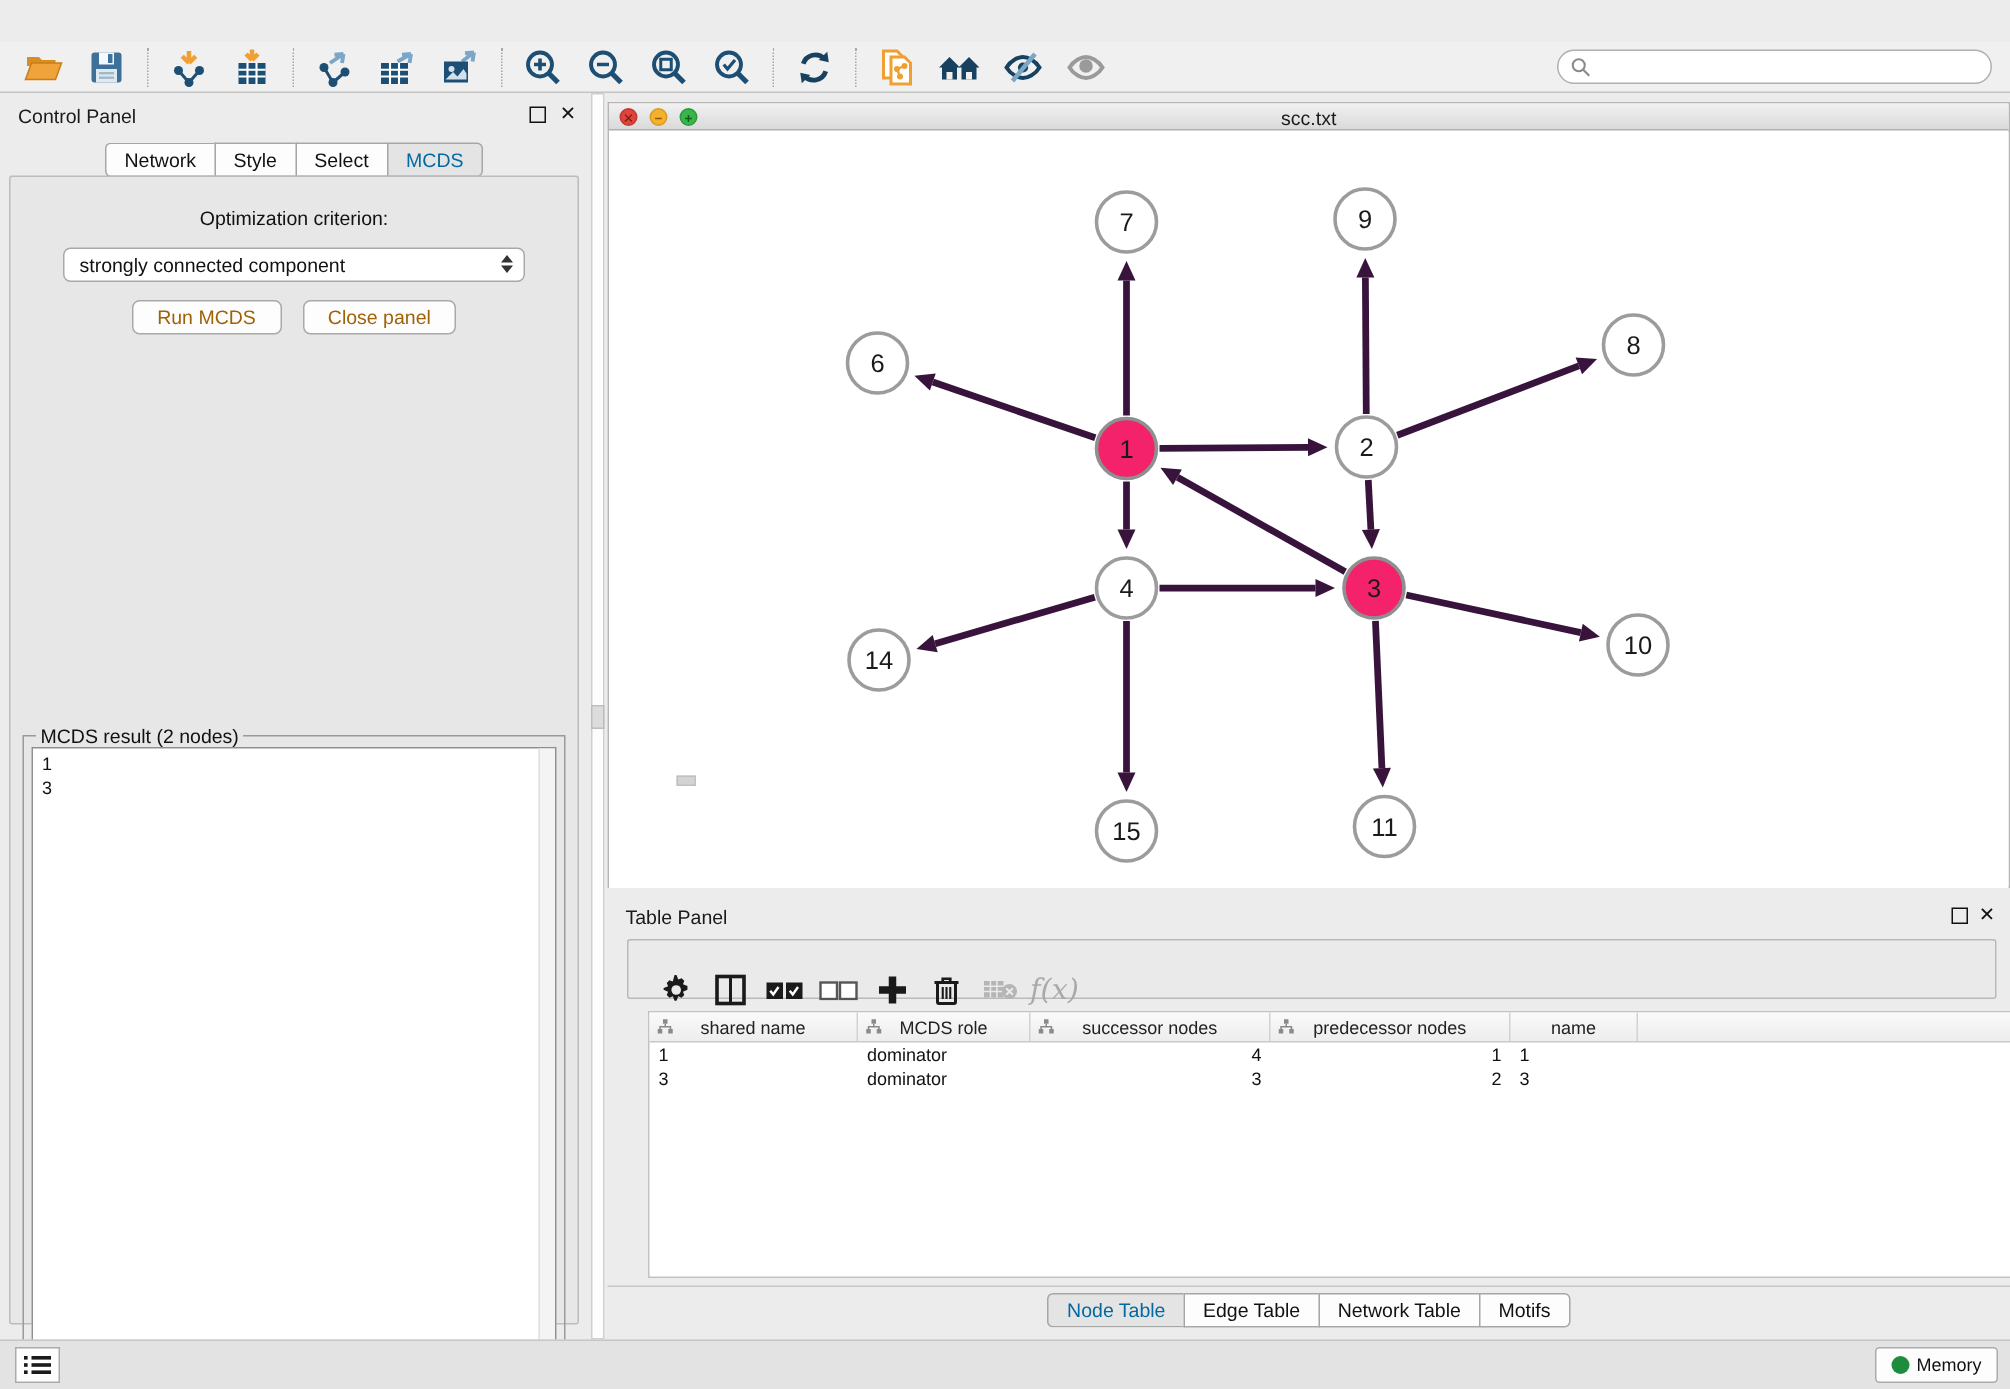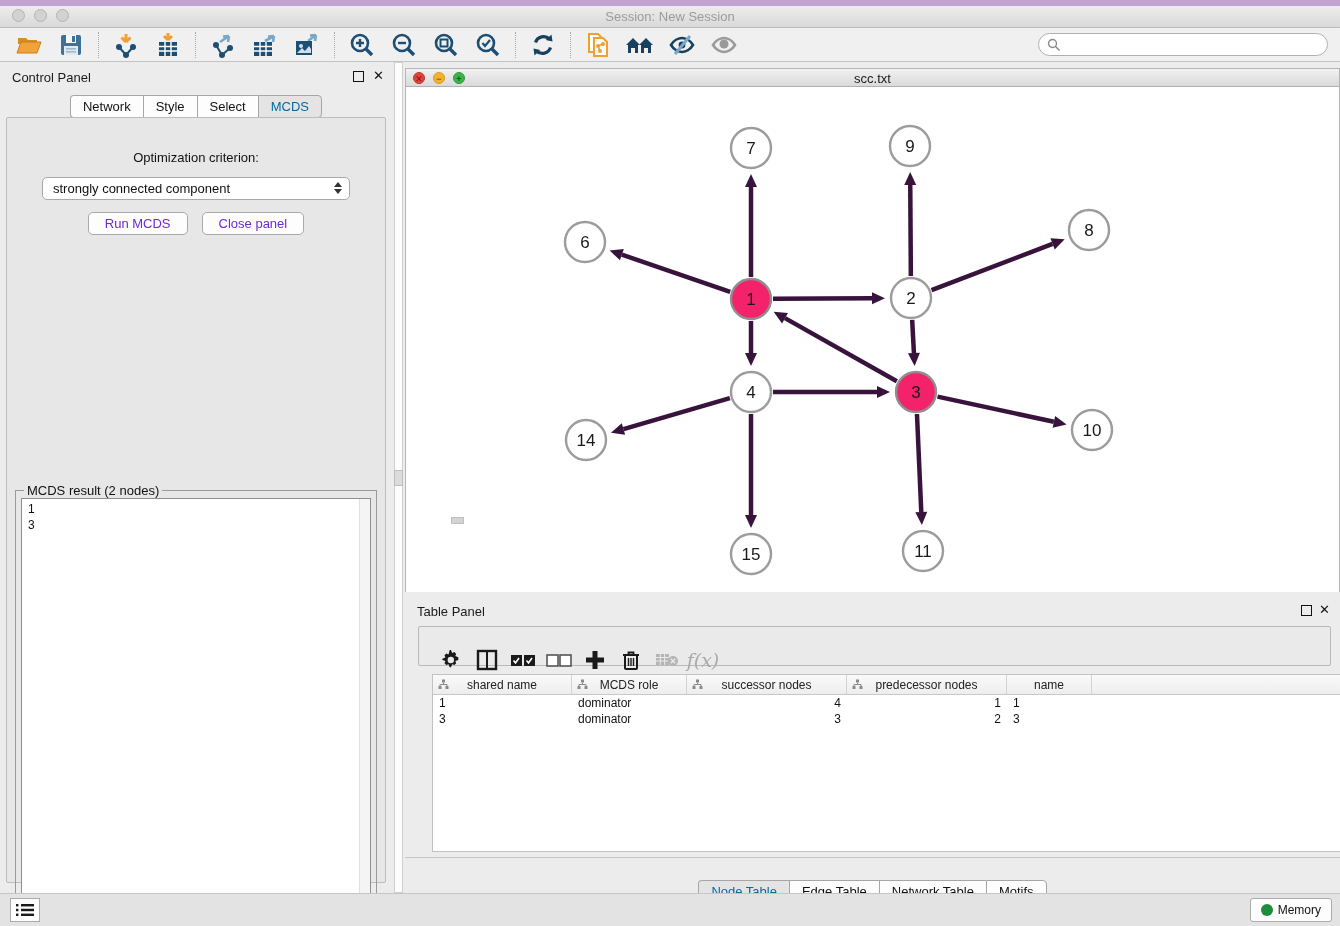--- a/index.html
+++ b/index.html
@@ -36,29 +36,29 @@
   .tab-row { display:flex; justify-content:center; }
   .tab { border:1px solid #a6a6a6; background:#fdfdfd; color:#111; font-size:13px;
     padding:3px 12px; border-right:none;text-align:center; }
   .tab:first-child { border-radius:4px 0 0 4px; }
   .tab:last-child { border-right:1px solid #a6a6a6; border-radius:0 4px 4px 0; }
   .tab.active { background:#e4e4e4; color:#0369a1; }
 
   #cp-tabs { position:absolute; left:0; right:0; top:33px; }
   #cp-body { position:absolute; left:6px; top:55px; width:380px; height:766px;
     background:#e7e7e7; border:1px solid #bcbcbc; border-radius:2px; }
-  #opt-label { margin-top:32px; text-align:center; font-size:13px; color:#111; }
+  #opt-label { margin-top:20px; text-align:center; font-size:13px; color:#111; }
   #opt-select { position:relative; margin:12px auto 0 auto; width:308px; height:23px; background:#fff;
     border:1px solid #a9a9a9; border-radius:5px; font-size:13px; color:#111; display:flex; align-items:center; padding-left:10px; }
   .stepper { position:absolute; right:7px; top:4px; display:flex; flex-direction:column; gap:2px; }
   .stepper .up { width:0; height:0; border-left:4px solid transparent; border-right:4px solid transparent; border-bottom:5px solid #333; }
   .stepper .dn { width:0; height:0; border-left:4px solid transparent; border-right:4px solid transparent; border-top:5px solid #333; }
   #cp-buttons { margin-top:12px; display:flex; justify-content:center; gap:14px; }
   .push-btn { background:#fdfdfd; border:1px solid #a9a9a9; border-radius:5px; font-size:13px;
-    color:#6d28d9; padding:3px 16px; height:23px; font-family:inherit; }
+    color:#a16207; padding:3px 16px; height:23px; font-family:inherit; }
 
   #mcds-fieldset { position:absolute; left:8px; top:372px; width:362px; height:488px;
     border:1px solid #9a9a9a; }
   #mcds-legend { position:absolute; left:8px; top:-8px; background:#e7e7e7; padding:0 3px; font-size:13px; color:#111; }
   #mcds-box { position:absolute; left:5px; top:7px; right:5px; bottom:5px; background:#fff; border:1px solid #8f8f8f; }
   #mcds-lines { position:absolute; left:6px; top:2px; font-size:12px; color:#111; line-height:16px; white-space:pre-line; }
   #mcds-scroll { position:absolute; right:0; top:0; bottom:0; width:11px; background:#f4f4f4; border-left:1px solid #e0e0e0; }
 
   
   #v-splitter { position:absolute; left:392px; top:62px; width:13px; height:831px; background:#ececec; }
@@ -88,45 +88,38 @@
   .fx { font-family:"DejaVu Serif","Liberation Serif",serif; font-style:italic; font-size:19px; color:#a9a9a9; }
 
   #tp-table { position:absolute; left:27px; top:78px; width:913px; height:178px; background:#fff; border:1px solid #c2c2c2; }
   #tp-header { display:flex; height:20px; background:linear-gradient(#fafafa,#ededed); border-bottom:1px solid #c9c9c9; }
   .th { position:relative; border-right:1px solid #d2d2d2; font-size:12px; color:#222;
     display:flex; align-items:center; justify-content:center; }
   .th .col-icon { position:absolute; left:5px; top:4px; }
   .tr { display:flex; height:16px; }
   .td { font-size:12px; color:#111; padding:0 6px; line-height:16px; overflow:hidden; }
   #tp-sep-line { position:absolute; left:0; top:261px; width:935px; border-top:1px solid #c6c6c6; }
-  #tp-tabs { position:absolute; left:0; right:0; top:284px;text-decoration:underline; }
+  #tp-tabs { position:absolute; left:0; right:0; top:266px; }
 
   
   #status-bar { position:absolute; left:0; top:893px; width:1340px; height:33px;
     background:#e3e3e3; border-top:1px solid #c6c6c6; }
   #list-btn { position:absolute; left:10px; top:4px; width:30px; height:24px; background:#fdfdfd;
     border:1px solid #ababab; display:flex; align-items:center; justify-content:center; }
   #memory-btn { position:absolute; right:8px; top:4px; height:24px; background:#fdfdfd;
     border:1px solid #ababab; border-radius:3px; display:flex; align-items:center; gap:5px; padding:0 10px; font-size:12px; color:#111; }
   #memory-dot { width:12px; height:12px; border-radius:50%; background:#1d8c3c; }
 
   svg { display:block; }
 </style>
 </head>
 <body>
 
 <div id="app">
 
-  <div id="titlebar">
-    <div id="purple-strip"></div>
-    <div class="tl-dot" style="left:12px"></div>
-    <div class="tl-dot" style="left:34px"></div>
-    <div class="tl-dot" style="left:56px"></div>
-    <div id="win-title">Session: New Session</div>
-  </div>
 
   <div id="main-toolbar">
     <div class="tb-btn">
       <svg width="26" height="24" viewBox="0 0 26 24">
         <path d="M2 5h8l2 2h9v4H2z" fill="#d98c1f"></path>
         <path d="M5 9h20l-4 11H1z" fill="#f0a33a" stroke="#c67f16" stroke-width="1"></path>
       </svg>
     </div>
     <div class="tb-btn">
       <svg width="24" height="24" viewBox="0 0 24 24">

